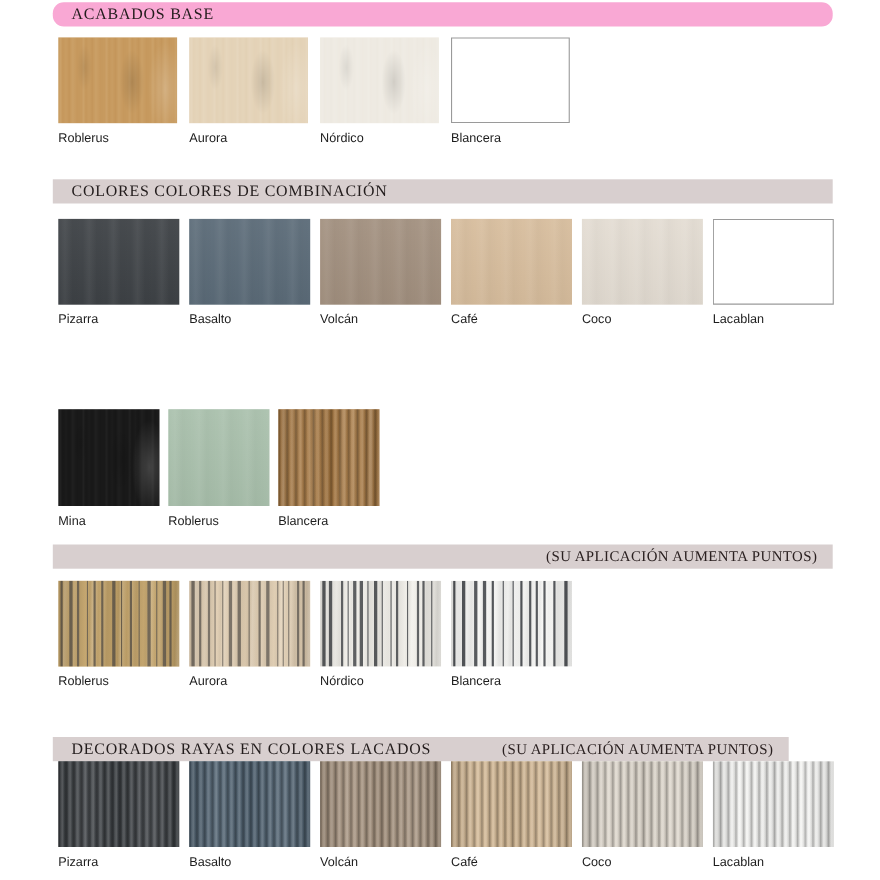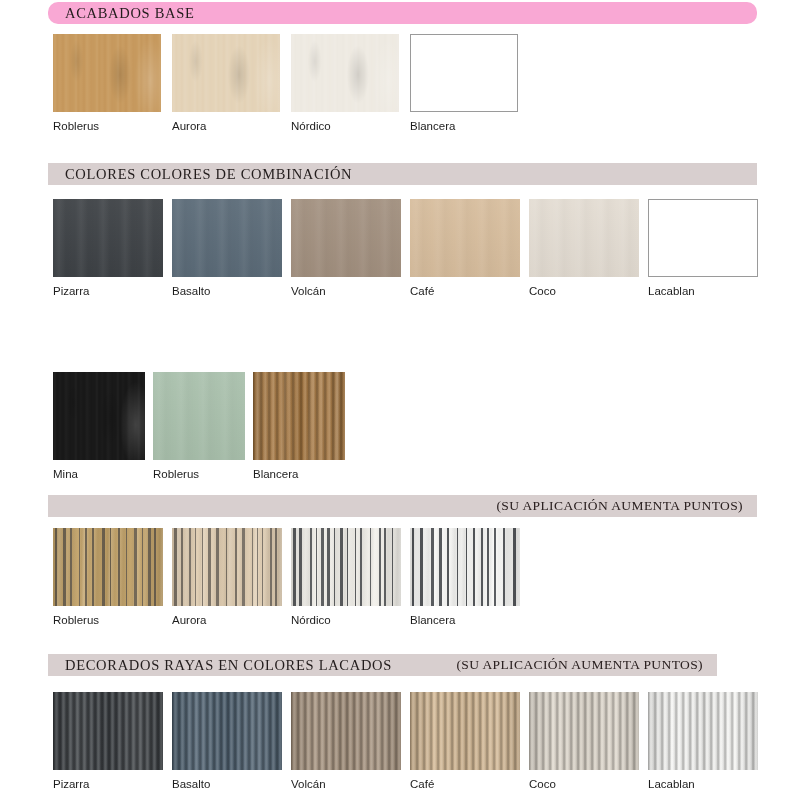--- a/index.html
+++ b/index.html
@@ -232,21 +232,21 @@
       </div>
       <div class="cell">
         <div class="sw" style="width: 110px; height: 78px; background: rgb(247, 247, 245);">
           <div class="grain v2"></div>
           <div class="slats" style="background: linear-gradient(90deg, rgb(79, 82, 86), rgb(79, 82, 86)) 2px 0px / 2px 100% no-repeat, linear-gradient(90deg, rgb(79, 82, 86), rgb(79, 82, 86)) 10px 0px / 3px 100% no-repeat, linear-gradient(90deg, rgb(79, 82, 86), rgb(79, 82, 86)) 21px 0px / 3px 100% no-repeat, linear-gradient(90deg, rgb(79, 82, 86), rgb(79, 82, 86)) 29px 0px / 3px 100% no-repeat, linear-gradient(90deg, rgb(79, 82, 86), rgb(79, 82, 86)) 37px 0px / 2px 100% no-repeat, linear-gradient(90deg, rgb(79, 82, 86), rgb(79, 82, 86)) 47px 0px / 1px 100% no-repeat, linear-gradient(90deg, rgb(79, 82, 86), rgb(79, 82, 86)) 56px 0px / 1px 100% no-repeat, linear-gradient(90deg, rgb(79, 82, 86), rgb(79, 82, 86)) 63px 0px / 2px 100% no-repeat, linear-gradient(90deg, rgb(79, 82, 86), rgb(79, 82, 86)) 71px 0px / 2px 100% no-repeat, linear-gradient(90deg, rgb(79, 82, 86), rgb(79, 82, 86)) 77px 0px / 2px 100% no-repeat, linear-gradient(90deg, rgb(79, 82, 86), rgb(79, 82, 86)) 84px 0px / 2px 100% no-repeat, linear-gradient(90deg, rgb(79, 82, 86), rgb(79, 82, 86)) 93px 0px / 2px 100% no-repeat, linear-gradient(90deg, rgb(79, 82, 86), rgb(79, 82, 86)) 103px 0px / 3px 100% no-repeat;"></div>
           <div class="sheen"></div>
         </div>
         <div class="label">Blancera</div>
       </div>
     </div>
-    <div class="bar" style="top: 654px; width: 669px; background: rgb(216, 207, 207);">
+    <div class="bar" style="top: 670px; width: 669px; background: rgb(216, 207, 207);">
       <div class="bar-title">DECORADOS RAYAS EN COLORES LACADOS</div>
       <div class="bar-note" style="right: 14px;">(SU APLICACIÓN AUMENTA PUNTOS)</div>
     </div>
     <div class="row" style="top: 692px; gap: 9px;">
       <div class="cell">
         <div class="sw" style="width: 110px; height: 78px; background: rgb(60, 64, 68);">
           <div class="slats" style="background-image: repeating-linear-gradient(90deg, rgba(0, 0, 0, 0.3) 0px, rgba(0, 0, 0, 0.16) 1.2px, rgba(255, 255, 255, 0.1) 2.45px, rgba(255, 255, 255, 0.16) 3.85px, rgba(0, 0, 0, 0.1) 5.74px, rgba(0, 0, 0, 0.3) 7px);"></div>
           <div class="sheen"></div>
         </div>
         <div class="label">Pizarra</div>

